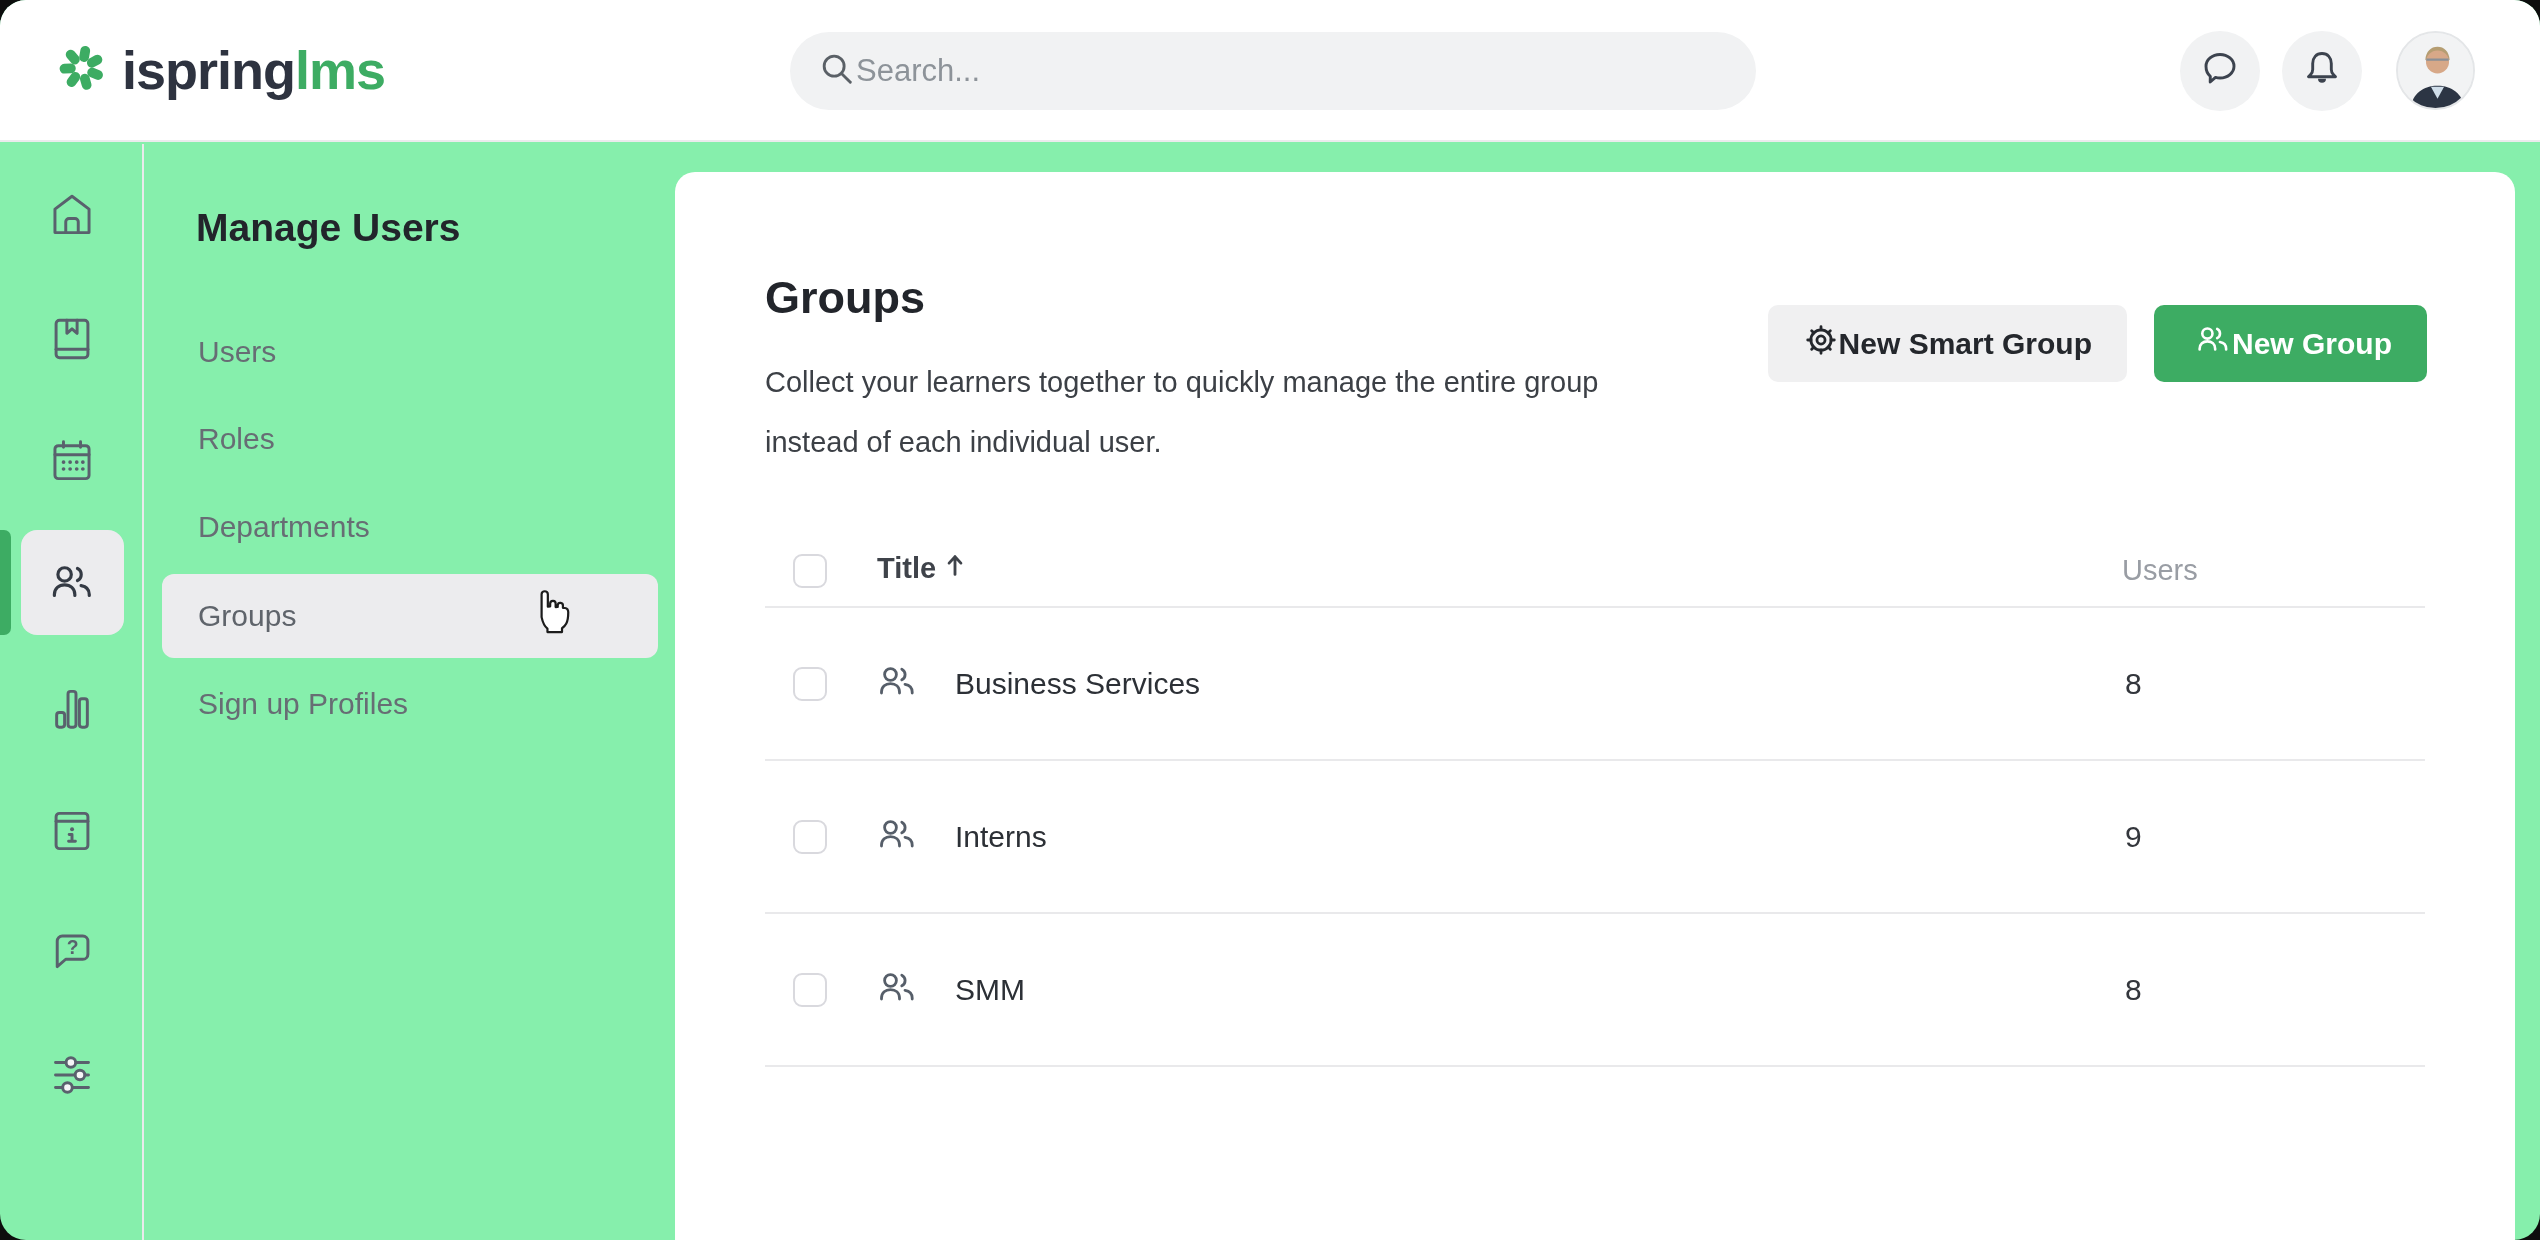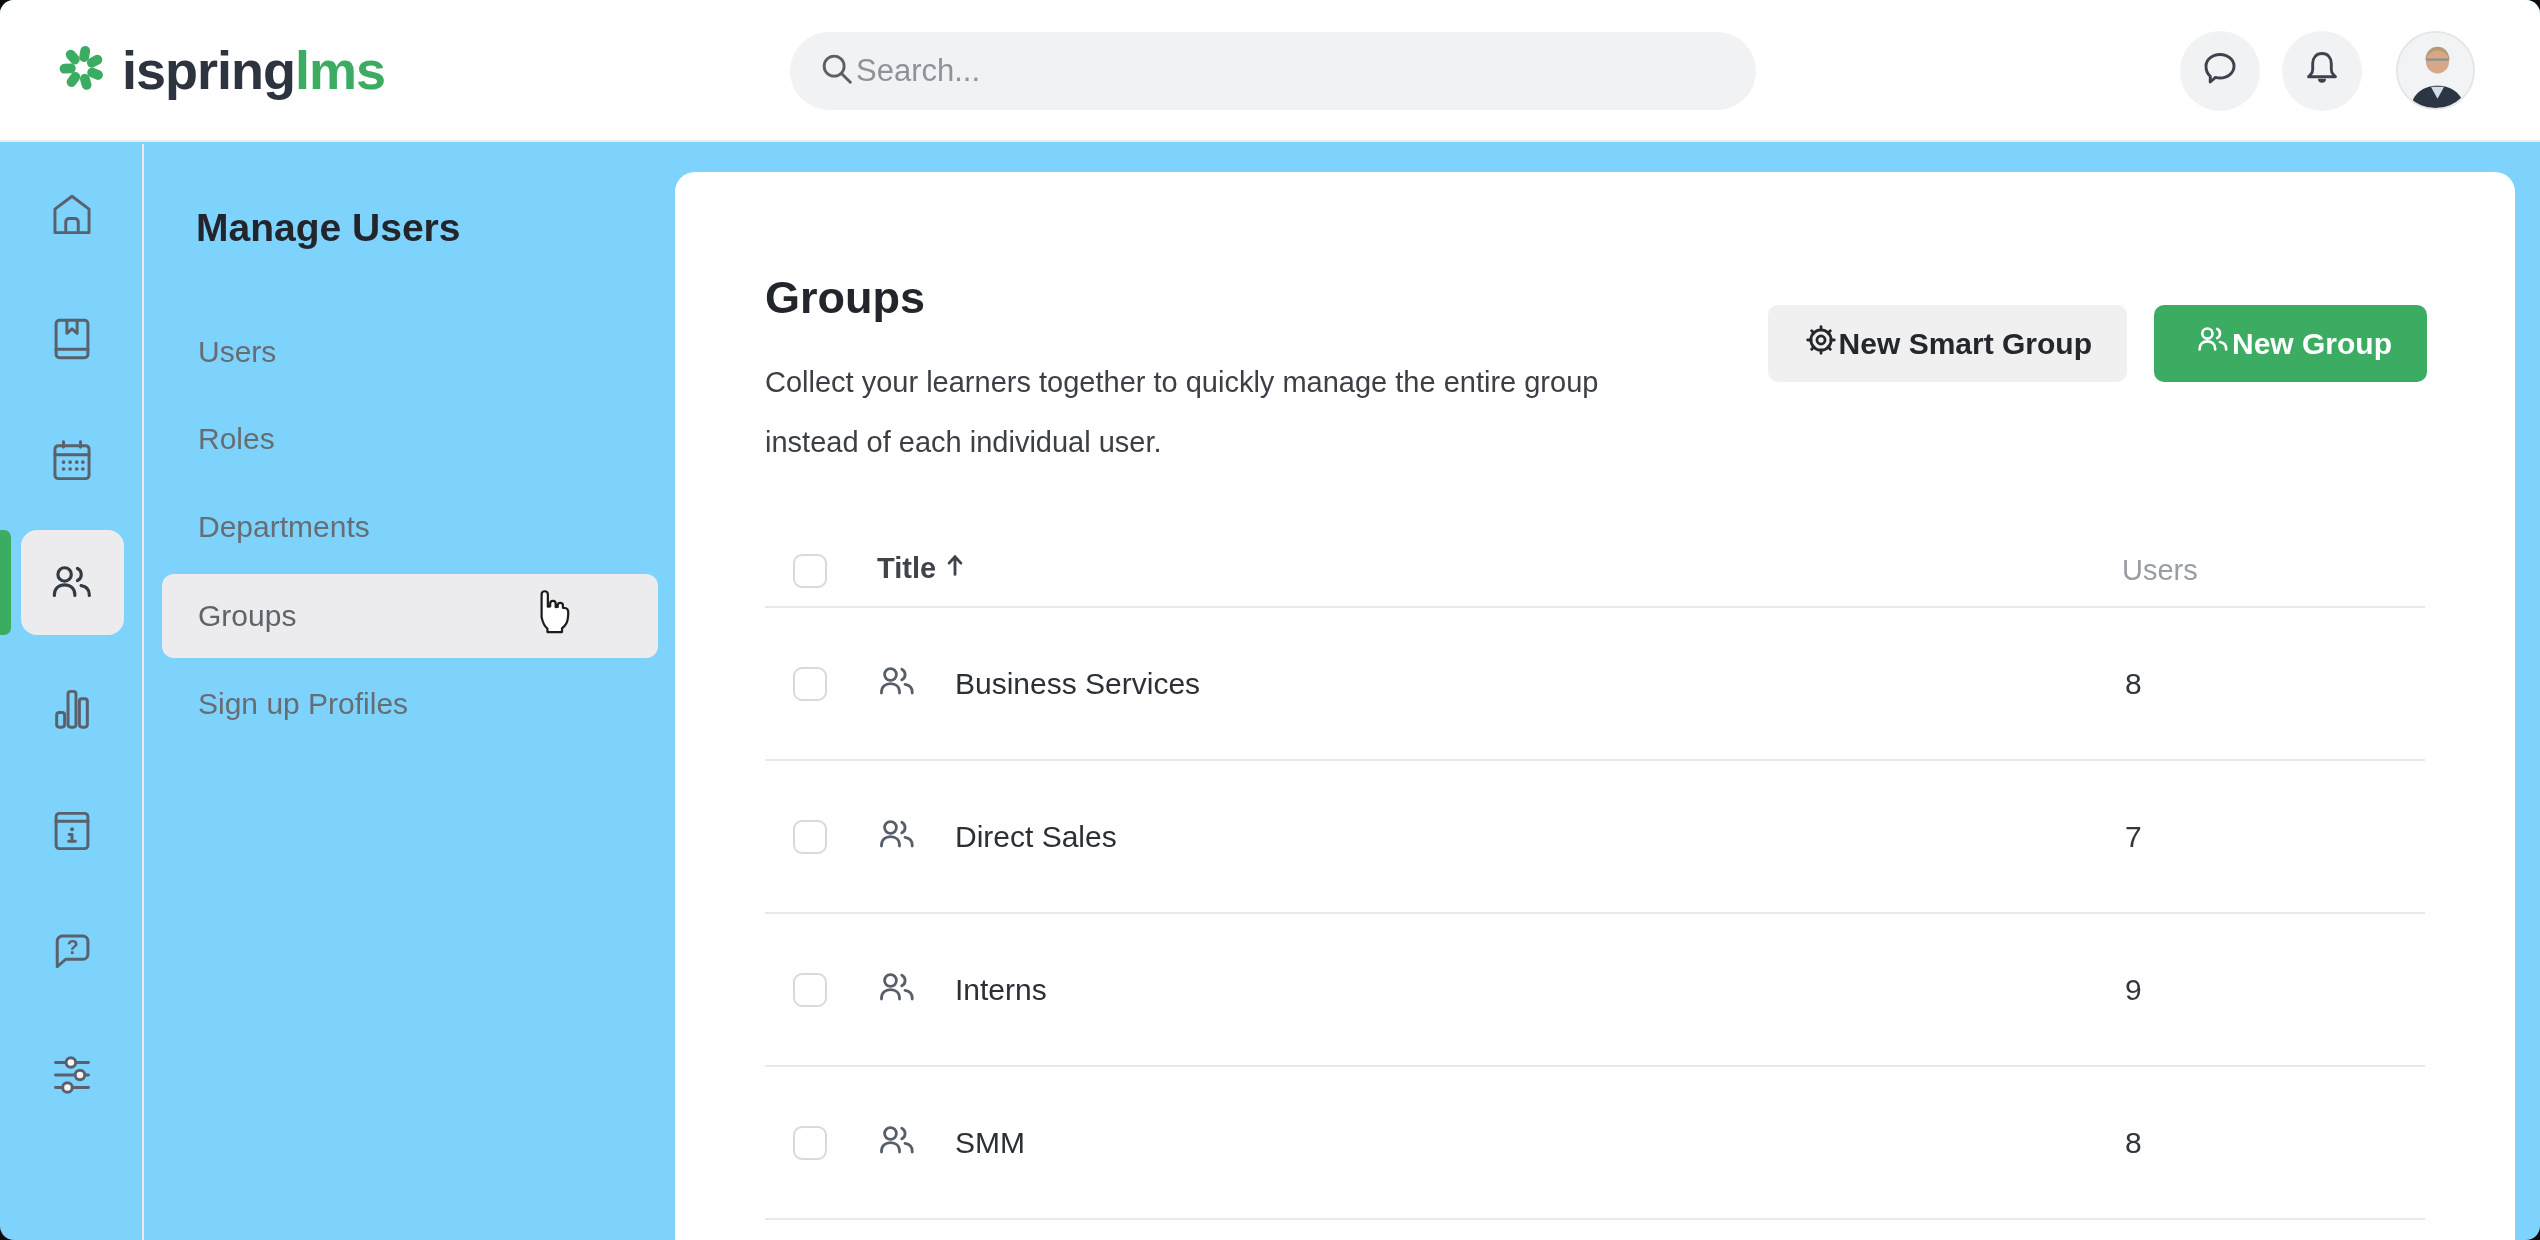--- a/index.html
+++ b/index.html
@@ -1,17 +1,17 @@
 <!DOCTYPE html>
 <html><head>
 <meta charset="utf-8">
 <style>
   * { margin:0; padding:0; box-sizing:border-box; }
   html,body { width:2540px; height:1240px; background:#0d0d0d; font-family:"Liberation Sans","DejaVu Sans",sans-serif; }
-  .window { position:absolute; inset:0; background:#7dd3fc; border-radius:14px; overflow:hidden; }
+  .window { position:absolute; inset:0; background:#86efac; border-radius:26px; overflow:hidden; }
 
   
   .topbar { position:absolute; top:0; left:0; right:0; height:142px; background:#ffffff; border-bottom:2px solid #ebebed; z-index:5; }
   .logo { position:absolute; left:57px; top:0; height:140px; display:flex; align-items:center; gap:15px; cursor:pointer; }
   .logo-text { font-size:54px; font-weight:700; letter-spacing:-1px; color:#2e3340; line-height:1; }
   .logo-text .lms { color:#3dac63; }
   .search { position:absolute; left:790px; top:32px; width:966px; height:78px; background:#f1f2f3; border-radius:39px; display:flex; align-items:center; padding:0 28px; }
   .search svg { flex:0 0 auto; }
   .search input { flex:1; border:none; outline:none; background:transparent; font-size:31px; color:#4a4f56; font-family:inherit; }
   .search input::placeholder { color:#8d9399; }
@@ -294,57 +294,44 @@
               <circle cx="15.5" cy="14.5" r="5.9"></circle>
                 <path d="M6.5 33v-.9c0-5.4 4-8.5 9-8.5s9 3.1 9 8.5v.9"></path>
                 <path d="M26.8 9.2a5.9 5.9 0 0 1 0 10.6"></path>
                 <path d="M30 24.3c4.3.7 7.2 3.5 7.2 7.8v.9"></path>
             </svg>
           </span>
           <span class="row-title">Business Services</span>
           <span class="row-users">8</span>
         </div>
 
+
         <div class="t-row">
           <span class="checkbox"></span>
           <span class="row-icon">
             <svg width="44" height="44" viewBox="0 0 44 44" fill="none" stroke="#565e69" stroke-width="2.8" stroke-linecap="round" stroke-linejoin="round">
               <circle cx="15.5" cy="14.5" r="5.9"></circle>
                 <path d="M6.5 33v-.9c0-5.4 4-8.5 9-8.5s9 3.1 9 8.5v.9"></path>
                 <path d="M26.8 9.2a5.9 5.9 0 0 1 0 10.6"></path>
                 <path d="M30 24.3c4.3.7 7.2 3.5 7.2 7.8v.9"></path>
             </svg>
           </span>
-          <span class="row-title">Direct Sales</span>
-          <span class="row-users">7</span>
+          <span class="row-title">Interns</span>
+          <span class="row-users">9</span>
         </div>
 
         <div class="t-row">
           <span class="checkbox"></span>
           <span class="row-icon">
             <svg width="44" height="44" viewBox="0 0 44 44" fill="none" stroke="#565e69" stroke-width="2.8" stroke-linecap="round" stroke-linejoin="round">
               <circle cx="15.5" cy="14.5" r="5.9"></circle>
                 <path d="M6.5 33v-.9c0-5.4 4-8.5 9-8.5s9 3.1 9 8.5v.9"></path>
                 <path d="M26.8 9.2a5.9 5.9 0 0 1 0 10.6"></path>
                 <path d="M30 24.3c4.3.7 7.2 3.5 7.2 7.8v.9"></path>
             </svg>
           </span>
-          <span class="row-title">Interns</span>
-          <span class="row-users">9</span>
-        </div>
-
-        <div class="t-row">
-          <span class="checkbox"></span>
-          <span class="row-icon">
-            <svg width="44" height="44" viewBox="0 0 44 44" fill="none" stroke="#565e69" stroke-width="2.8" stroke-linecap="round" stroke-linejoin="round">
-              <circle cx="15.5" cy="14.5" r="5.9"></circle>
-                <path d="M6.5 33v-.9c0-5.4 4-8.5 9-8.5s9 3.1 9 8.5v.9"></path>
-                <path d="M26.8 9.2a5.9 5.9 0 0 1 0 10.6"></path>
-                <path d="M30 24.3c4.3.7 7.2 3.5 7.2 7.8v.9"></path>
-            </svg>
-          </span>
           <span class="row-title">SMM</span>
           <span class="row-users">8</span>
         </div>
       </section>
     </main>
   </div>
 </div>
 
 </body></html>

